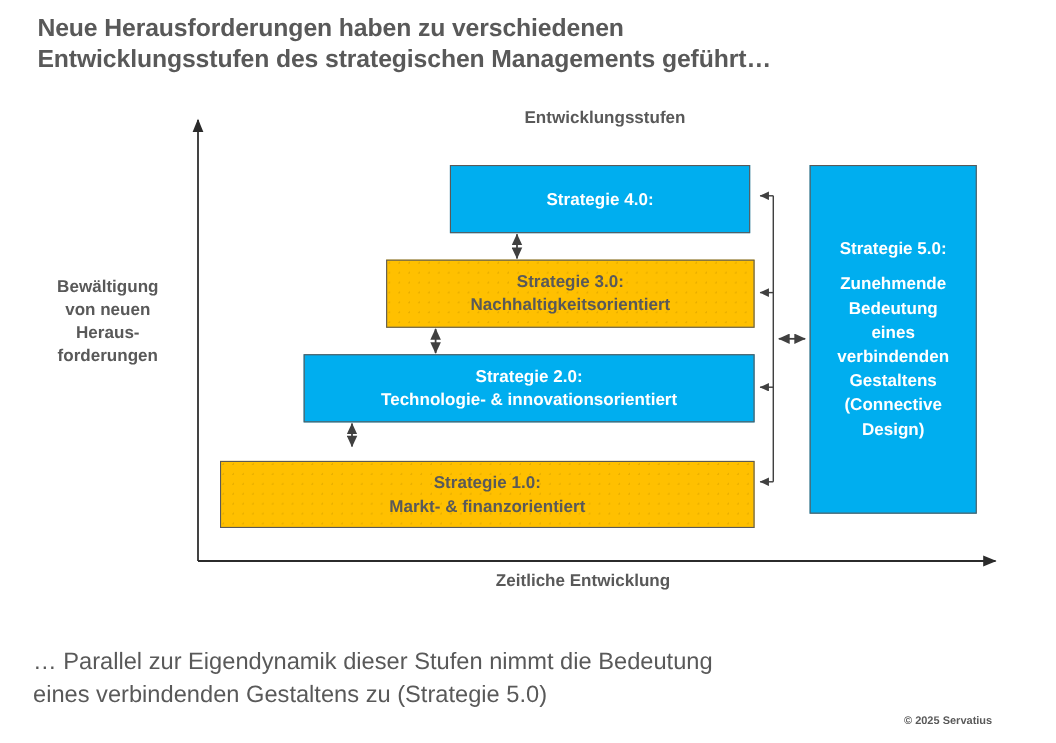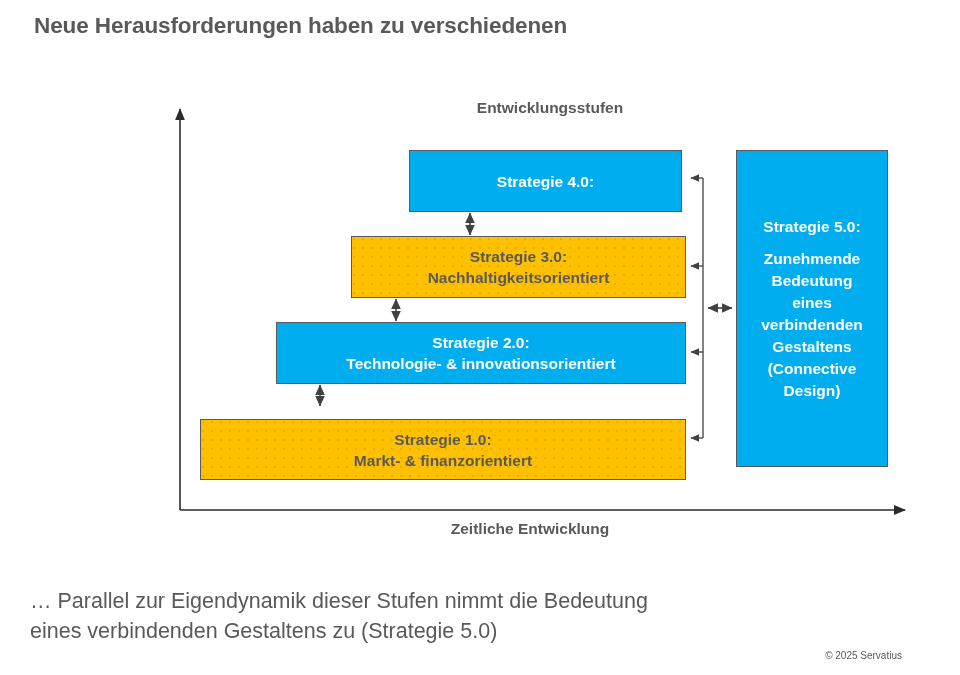--- a/index.html
+++ b/index.html
@@ -132,29 +132,30 @@
     line-height: 30px;
     color: #595959;
   }
   .footer-text .l2 { display: block; }
 
   .copyright {
     position: absolute;
     right: 58px;
     top: 650px;
     font-size: 10px;
-    font-weight: normal;
+    font-weight: bold;
     color: #595959;
   }
 </style>
 </head>
 <body>
 
 <div class="headline">
   <span class="l1">Neue Herausforderungen haben zu verschiedenen</span>
+  <span class="l2">Entwicklungsstufen des strategischen Managements geführt…</span>
 </div>
 
 <div class="chart">
 
   <svg class="axis-svg" viewBox="0 0 960 470">
     <defs>
       <marker id="ah" markerWidth="7" markerHeight="7" refX="6.2" refY="3" orient="auto">
         <path d="M0,0 L6.5,3 L0,6 z" fill="#404040"></path>
       </marker>
       <marker id="ah-start" markerWidth="7" markerHeight="7" refX="0.3" refY="3" orient="auto">
@@ -178,20 +179,26 @@
     <line x1="703" y1="88" x2="691" y2="88" stroke="#404040" stroke-width="1.3" marker-end="url(#ah)"></line>
     <line x1="703" y1="176" x2="691" y2="176" stroke="#404040" stroke-width="1.3" marker-end="url(#ah)"></line>
     <line x1="703" y1="262" x2="691" y2="262" stroke="#404040" stroke-width="1.3" marker-end="url(#ah)"></line>
     <line x1="703" y1="348" x2="691" y2="348" stroke="#404040" stroke-width="1.3" marker-end="url(#ah)"></line>
 
     <line x1="708" y1="218" x2="732" y2="218" stroke="#404040" stroke-width="1.6" marker-end="url(#ah)" marker-start="url(#ah-start)"></line>
   </svg>
 
   <div class="axis-title-top">Entwicklungsstufen</div>
 
+  <div class="axis-title-left">
+    <span class="ln">Bewältigung</span><br>
+    <span class="ln">von neuen</span><br>
+    <span class="ln">Heraus-</span><br>
+    <span class="ln">forderungen</span>
+  </div>
 
   <div class="axis-title-bottom">Zeitliche Entwicklung</div>
 
   <div class="stage orange" id="stage-1">
     <span class="ln">Strategie 1.0:</span>
     <span class="ln">Markt- &amp; finanzorientiert</span>
   </div>
 
   <div class="stage blue" id="stage-2">
     <span class="ln">Strategie 2.0:</span>

